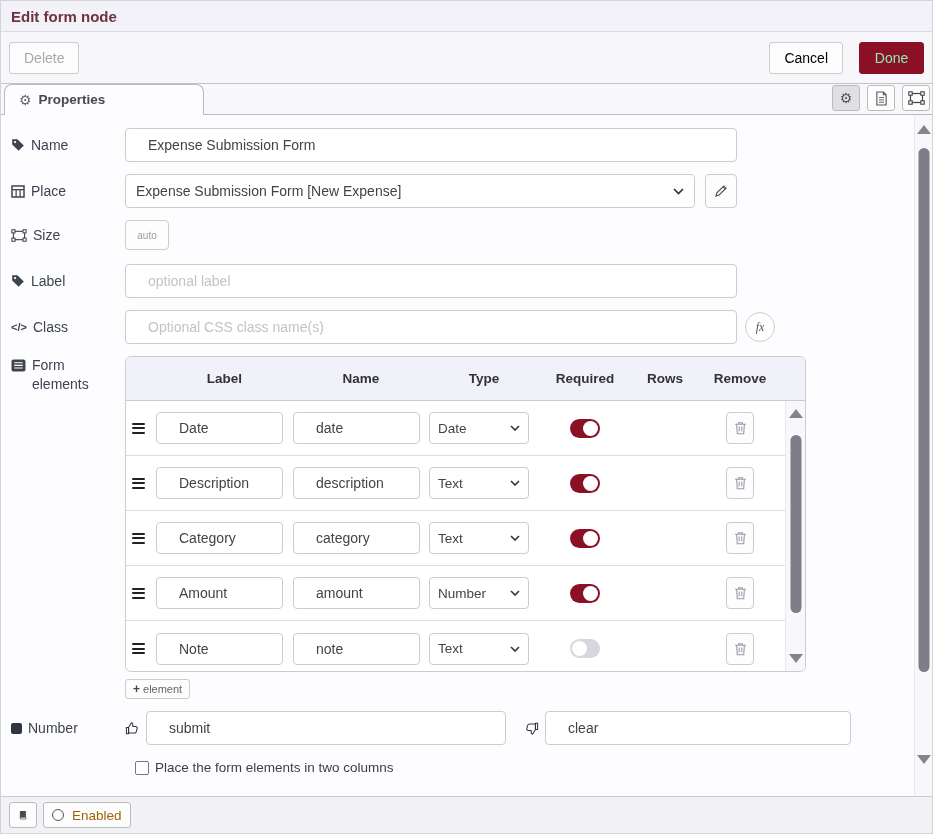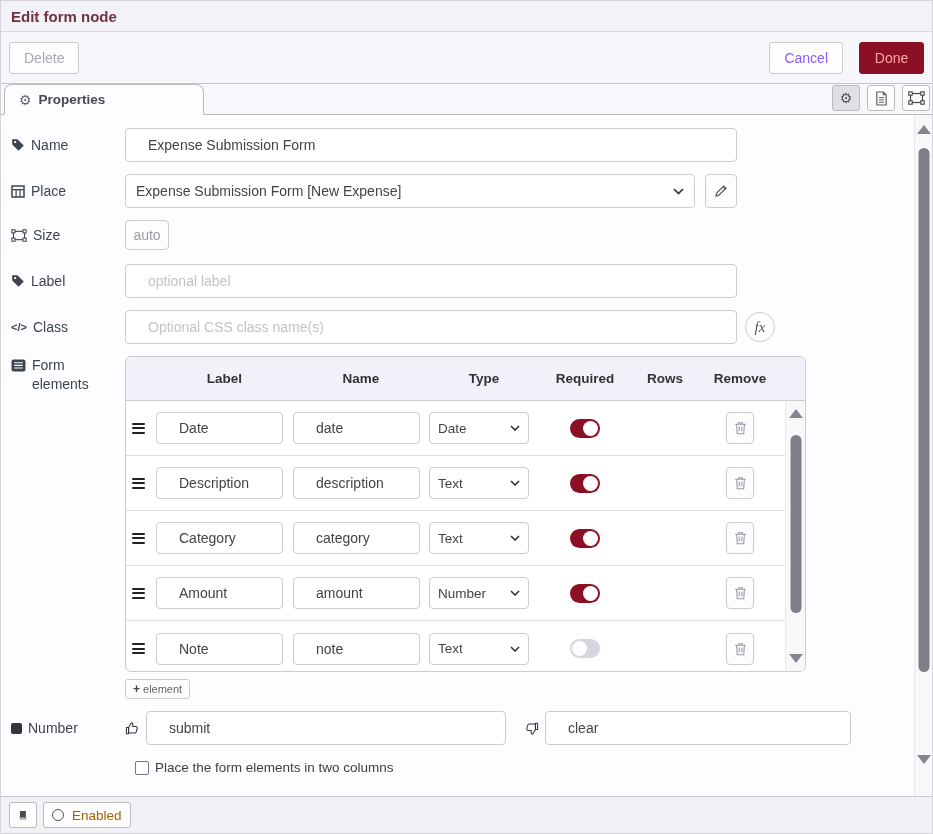--- a/index.html
+++ b/index.html
@@ -14,25 +14,25 @@
   
   .titlebar { height:31px; background:#f2f2f8; border-bottom:1px solid #d9d9e0;
     display:flex; align-items:center; padding:0 10px; }
   .titlebar h1 { font-size:15px; font-weight:bold; color:#6e3240; }
 
   
   .toolbar { height:52px; background:#f6f6fb; border-bottom:1px solid #c3c3cc;
     display:flex; align-items:center; padding:0 8px; }
   .btn { display:inline-flex; align-items:center; justify-content:center;
     height:32px; padding:0 14px; border:1px solid #ccc; border-radius:3px;
-    background:#fdfdfe; font-size:14px; color:#8b5cf6; cursor:pointer; }
+    background:#fdfdfe; font-size:14px; color:#000000; cursor:pointer; }
   .btn.delete { color:#a9a9b0; min-width:68px; }
   .btn.cancel { min-width:72px; margin-right:16px; }
   .btn.done { background:var(--accent,#8C1025); border-color:var(--accent,#8C1025);
-    color:#fca5a5; min-width:65px; }
+    color:#86efac; min-width:65px; }
   .toolbar .spacer { flex:1; }
 
   
   .tabbar { height:31px; background:#f7f7fc; border-bottom:1px solid #bbb;
     position:relative; display:flex; align-items:flex-end; }
   .tab { position:relative; top:1px; left:3px; width:200px; height:31px;
     background:#fdfdff; border:1px solid #bbb; border-bottom:1px solid #fdfdff;
     border-radius:8px 8px 0 0; display:flex; align-items:center; gap:7px;
     padding:0 14px; font-weight:bold; font-size:13.5px; color:#484850; cursor:pointer; }
   .tab .gear-glyph { font-size:14px; color:#67686e; font-weight:normal; }
@@ -51,29 +51,29 @@
   .flabel .txt { line-height:1.35; }
   input[type=text] { height:34px; border:1px solid #ccc; border-radius:4px;
     padding:0 22px; font-size:14px; color:#444; background:#fff; outline:none;
     font-family:"Liberation Sans","DejaVu Sans",sans-serif; }
   input::placeholder { color:#c2c2c9; }
   .w-main { width:612px; }
   .fselect { height:34px; border:1px solid #ccc; border-radius:4px; background:#fff;
     display:flex; align-items:center; padding:0 10px; color:#444; cursor:pointer; }
   .fselect .fsel-text { flex:1; }
   .auto-btn { height:30px; width:44px; border:1px solid #ccc; border-radius:4px;
-    background:#fdfdfe; color:#9a9aa2; font-size:14px; display:flex;
+    background:#fdfdfe; color:#9a9aa2; font-size:10px; display:flex;
     align-items:center; justify-content:center; cursor:pointer; }
   .sq-btn { width:32px; height:34px; border:1px solid #ccc; border-radius:4px;
     background:#fdfdfe; display:flex; align-items:center; justify-content:center;
     margin-left:10px; cursor:pointer; }
   .fx-btn { width:30px; height:30px; border:1px solid #ccc; border-radius:50%;
     background:#fff; display:flex; align-items:center; justify-content:center;
     margin-left:8px; margin-top:2px; font-family:"Liberation Serif",serif;
-    font-style:italic; font-size:15px; color:#555; cursor:pointer; }
+    font-style:italic; font-size:12px; color:#555; cursor:pointer; }
 
   
   .etable { width:681px; border:1px solid #ccc; border-radius:6px; background:#fff;
     overflow:hidden; }
   .ehead { height:44px; background:#f1f2f9; border-bottom:1px solid #ccc;
     display:grid; grid-template-columns:30px 137px 136px 110px 92px 68px 82px;
     align-items:center; font-weight:bold; font-size:13.5px; color:#333; }
   .ehead div { text-align:center; }
   .ebody { position:relative; height:270px; overflow:hidden; }
   .erow { height:55px; display:grid; padding-left:6px;

